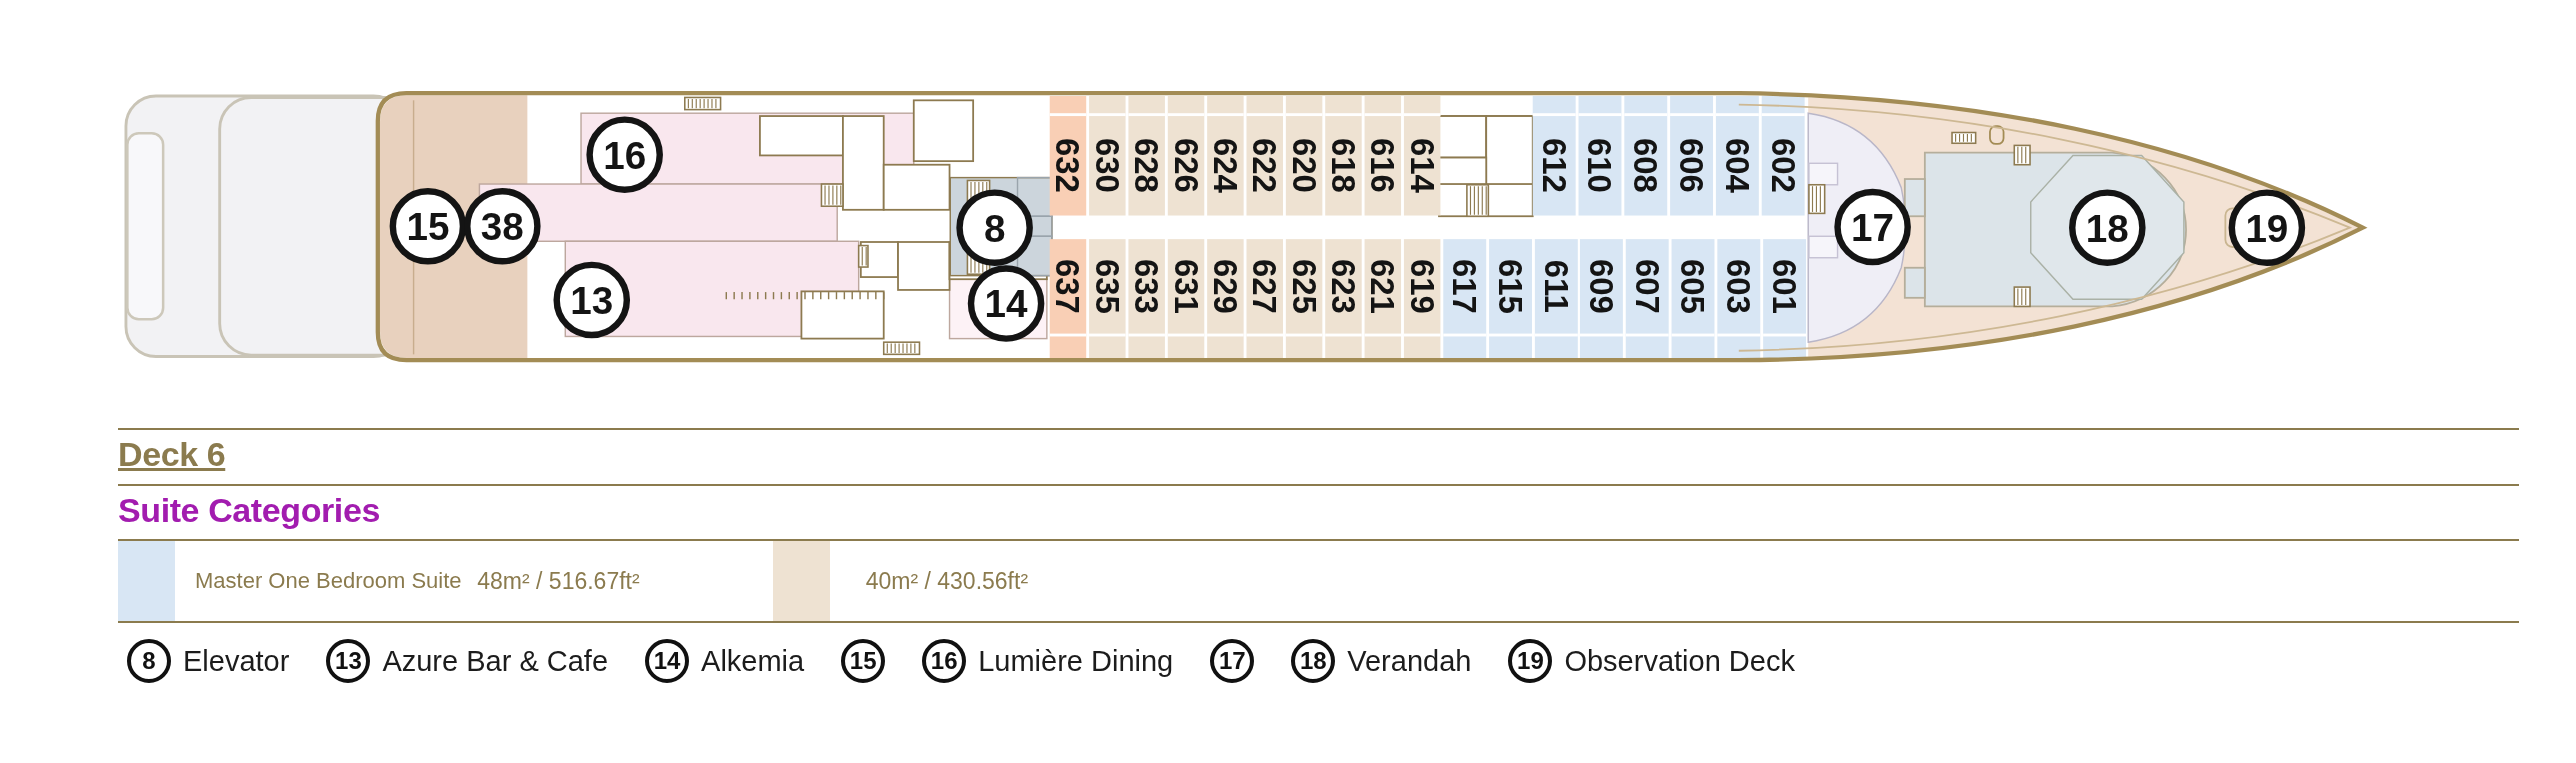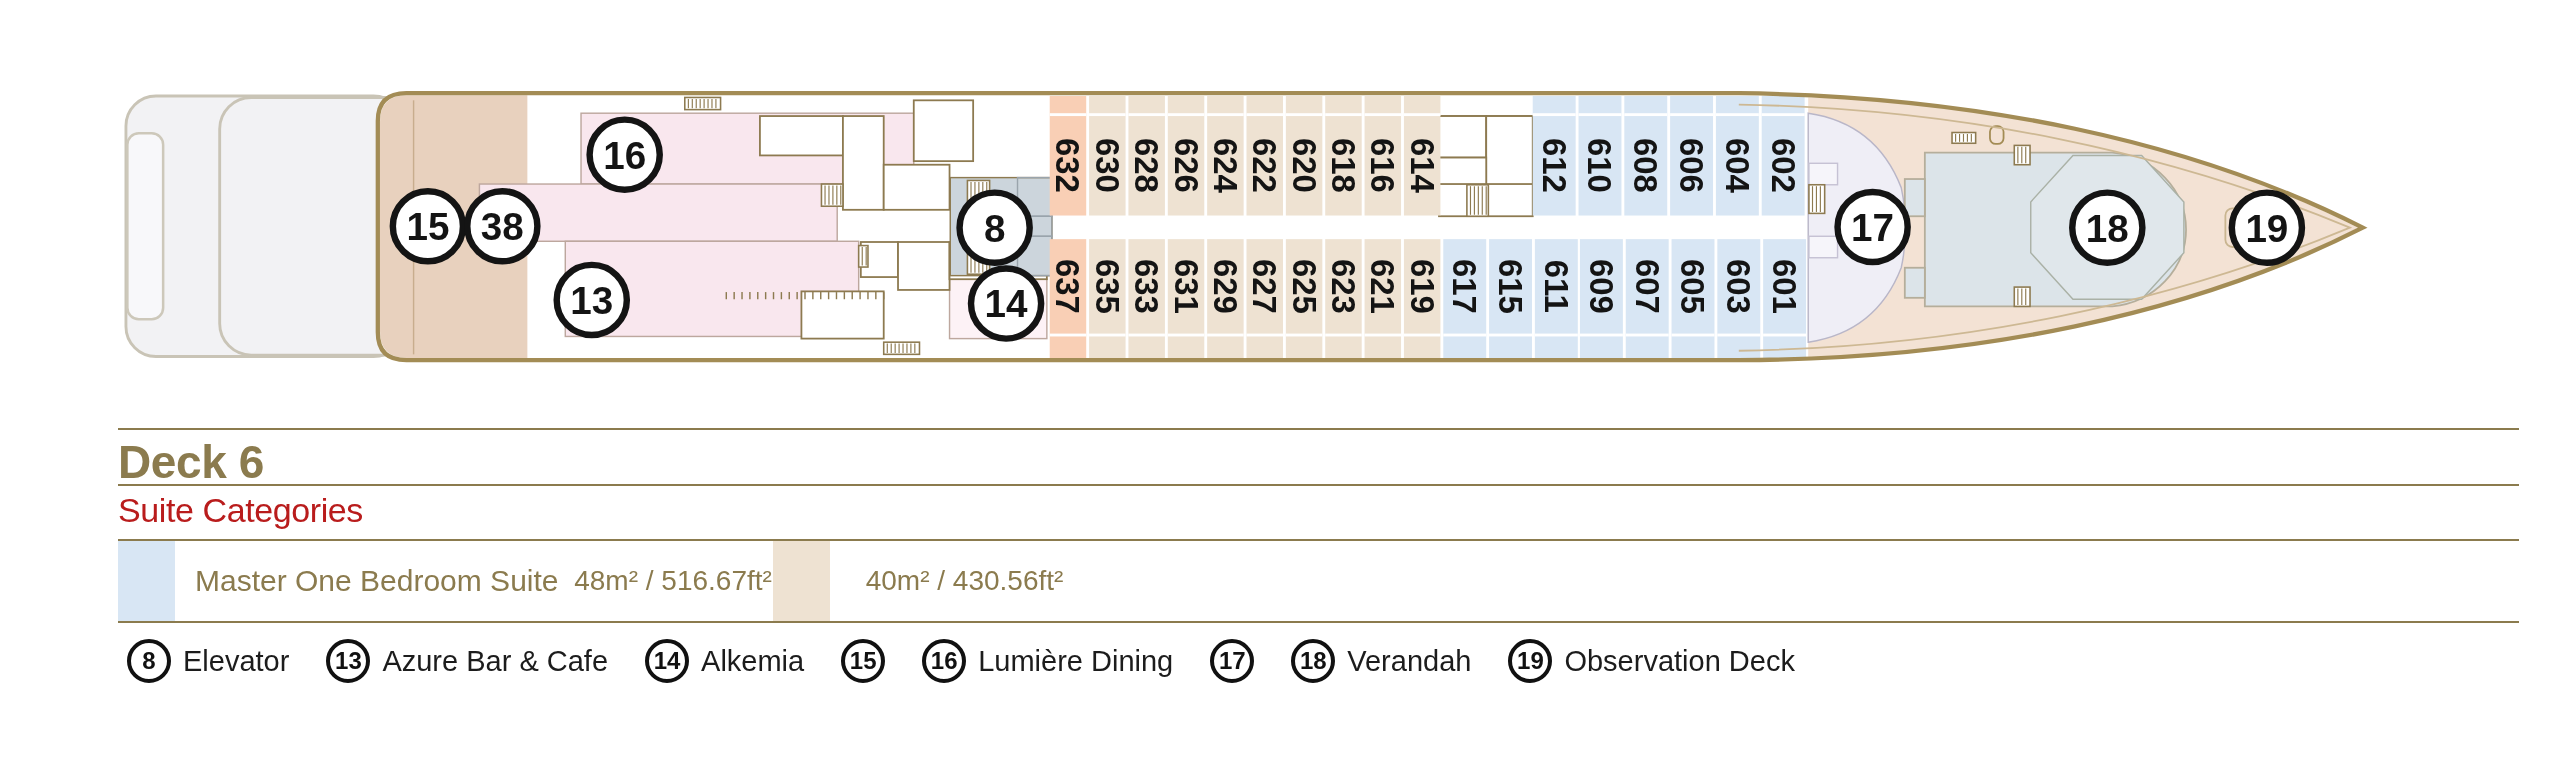--- a/index.html
+++ b/index.html
@@ -1,25 +1,25 @@
 <!DOCTYPE html>
 <html style="font-size:11.4px"><head>
 <meta charset="utf-8">
 <style>
   html,body{margin:0;padding:0;background:#fff;}
   .page{position:relative;width:2576px;height:763px;background:#fff;overflow:hidden;
         font-family:"Liberation Sans",sans-serif;}
   .plan-svg{position:absolute;left:0;top:0;}
   .rule{position:absolute;left:118px;width:2401px;height:2.1px;background:#8b7b4e;}
-  .h-deck{position:absolute;left:118px;top:435px;font-size:46px;font-weight:700;color:#8b7b4e;letter-spacing:-0.4px;}
-  .h-cat{position:absolute;left:118px;top:491px;font-size:34px;font-weight:400;color:#b91c1c;letter-spacing:-0.4px;}
+  .h-deck{position:absolute;left:118px;top:435px;font-size:34px;font-weight:700;color:#8b7b4e;letter-spacing:-0.4px;text-decoration:underline;}
+  .h-cat{position:absolute;left:118px;top:491px;font-size:34px;font-weight:700;color:#a21caf;letter-spacing:-0.4px;}
   .suite-item{position:absolute;top:541px;height:80px;display:flex;align-items:center;}
   .swatch{display:inline-block;width:57px;height:80px;margin-right:20px;}
-  .s-name{font-size:30px;color:#8b7b4e;white-space:nowrap;}
-  .s-size{font-size:28px;color:#8b7b4e;margin-left:15.7px;white-space:nowrap;}
+  .s-name{font-size:22px;color:#8b7b4e;white-space:nowrap;}
+  .s-size{font-size:23px;color:#8b7b4e;margin-left:15.7px;white-space:nowrap;}
   .venue-legend{position:absolute;left:127px;top:639px;display:flex;align-items:center;gap:37px;}
   .venue-item{display:flex;align-items:center;gap:12px;white-space:nowrap;}
   .v-circle{width:36px;height:36px;border:4.3px solid #111;border-radius:50%;display:flex;
             align-items:center;justify-content:center;font-size:24px;font-weight:700;color:#111;background:#fff;}
   .v-label{font-size:29px;color:#1c1c1c;}
   text{font-family:"Liberation Sans",sans-serif;}
 </style>
 </head>
 <body>
 

